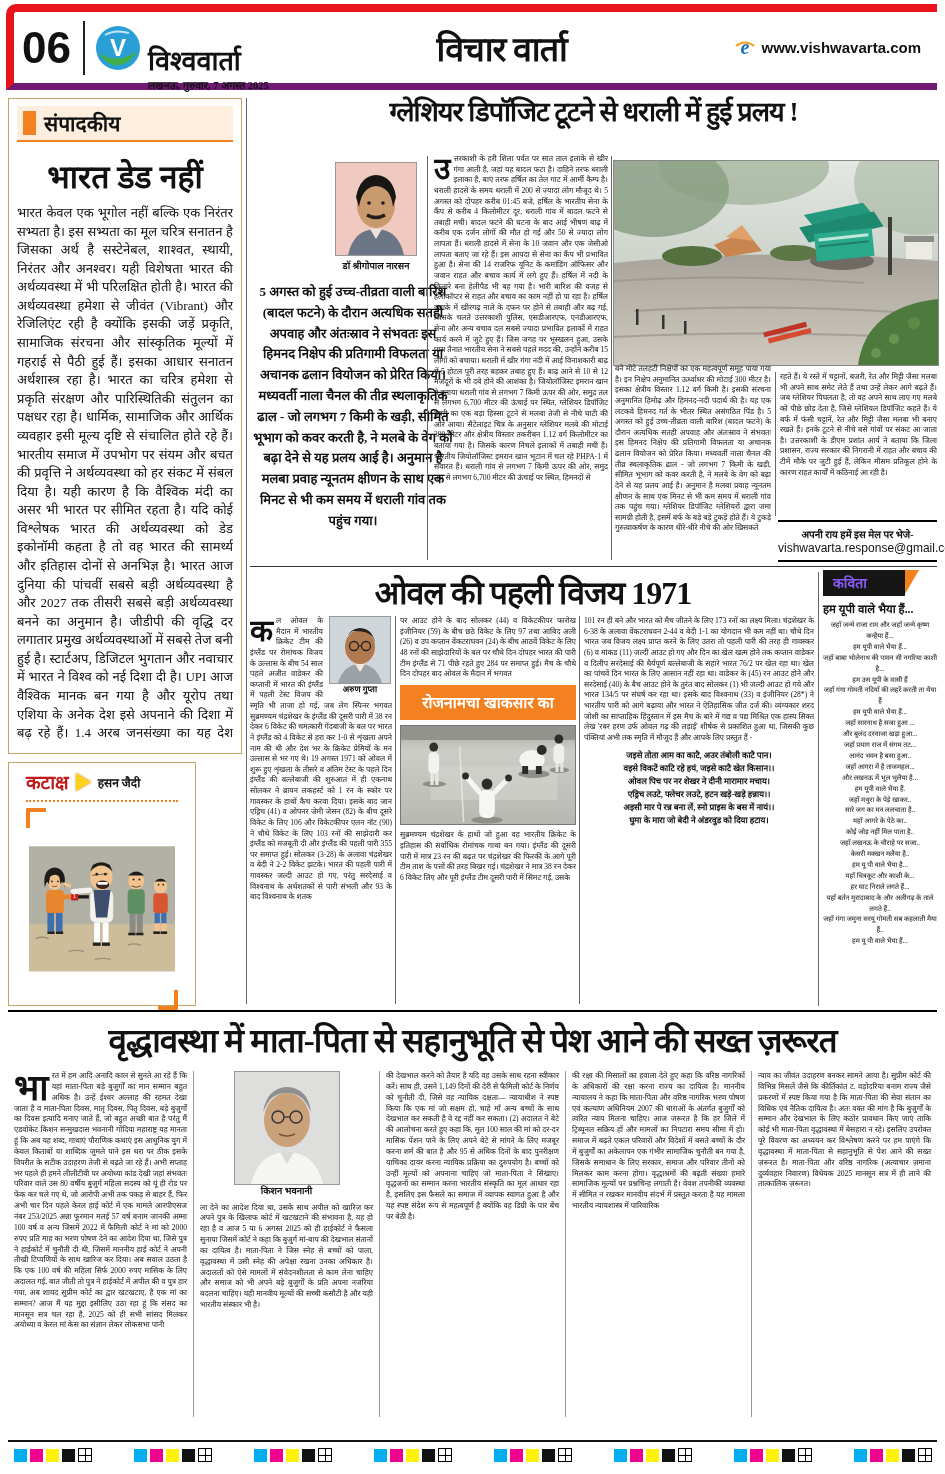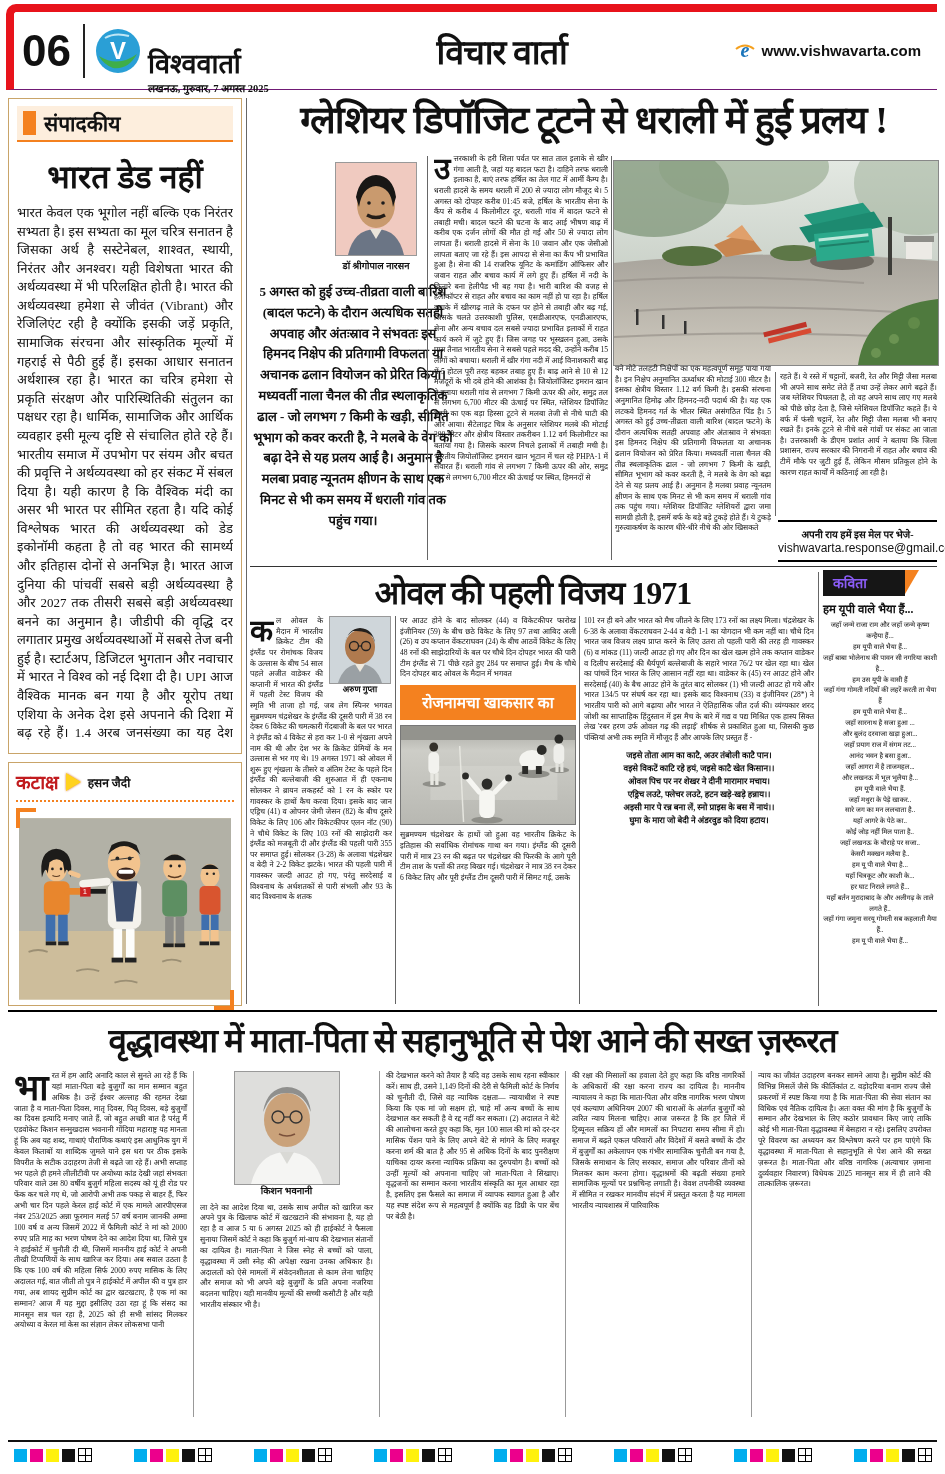--- a/index.html
+++ b/index.html
@@ -1,20 +1,20 @@
 <!DOCTYPE html>
 <html><head>
 <meta charset="utf-8">
 <style>
   html,body{margin:0;padding:0;background:#fff;}
   .page{position:relative;width:945px;height:1474px;background:#fff;overflow:hidden;
         font-family:"Liberation Serif","DejaVu Serif",serif;color:#111;}
   
   .header{position:absolute;left:6px;top:4px;width:931px;height:86px;box-sizing:border-box;
-          border-top:8px solid #e8131b;border-left:8px solid #e8131b;border-bottom:1px solid #701a75;
+          border-top:8px solid #e8131b;border-left:8px solid #e8131b;border-bottom:7px solid #701a75;
           border-top-left-radius:10px;display:flex;align-items:center;background:#fff;}
   .pagenum{font-size:44px;font-weight:bold;padding:0 12px 0 8px;font-family:"Liberation Sans",sans-serif;}
   .hdr-div{width:2px;height:54px;background:#222;margin-right:10px;}
   .logo-wrap{display:flex;align-items:center;gap:7px;}
   .logo-txt{display:flex;flex-direction:column;margin-top:44px;}
   .masthead{font-size:27px;font-weight:bold;line-height:1.05;}
   .dateline{font-size:10.5px;font-weight:bold;margin-top:3px;}
   .center-title{flex:1;text-align:center;font-size:34px;font-weight:bold;letter-spacing:-1px;}
   .site{display:flex;align-items:center;gap:5px;padding-right:16px;font-size:15px;font-weight:bold;
         font-family:"Liberation Sans",sans-serif;}
@@ -23,35 +23,35 @@
   .hr{position:absolute;height:1px;background:#333;}
   
   .editorial{position:absolute;left:8px;top:98px;width:234px;height:656px;box-sizing:border-box;
              border:1px solid #c9a469;padding:7px 8px;}
   .ed-head{display:flex;align-items:center;gap:8px;background:#fdeedd;padding:3px 6px;border-bottom:2px solid #f4811f;}
   .ed-sq{width:13px;height:24px;background:#f4811f;}
   .ed-label{font-size:21px;font-weight:bold;}
   .ed-title{text-align:center;font-size:32px;font-weight:bold;margin:12px 0 7px;}
   .ed-body{font-size:13px;text-align:justify;line-height:1.43;height:540px;overflow:hidden;}
   
-  .kataksh{position:absolute;left:8px;top:762px;width:234px;height:244px;box-sizing:border-box;
-           border:1px solid #c9a469;padding:6px 7px;}
+  .kataksh{position:absolute;left:8px;top:762px;width:188px;height:244px;box-sizing:border-box;
+           border:1px solid #c9a469;padding:6px 17px;}
   .kat-head{display:flex;align-items:center;gap:7px;padding-bottom:5px;border-bottom:2px dotted #f4811f;}
   .kat-label{color:#c11b1e;font-weight:bold;font-size:19px;}
   .kat-arrow{width:0;height:0;border-left:15px solid #ffd21e;border-top:9px solid transparent;
              border-bottom:9px solid transparent;filter:drop-shadow(0 0 1px #d2691e);}
   .kat-author{font-size:12px;font-weight:bold;}
   .cartoon{position:relative;height:196px;margin-top:6px;padding:3px;}
   .cartoon svg{display:block;width:100%;height:100%;}
   .corner{position:absolute;width:16px;height:16px;}
   .corner.tl{left:0;top:0;border-left:4px solid #f4811f;border-top:4px solid #f4811f;}
   .corner.br{right:0;bottom:0;border-right:4px solid #f4811f;border-bottom:4px solid #f4811f;}
   
   .main-art{position:absolute;left:250px;top:96px;width:687px;height:470px;}
-  .headline-main{position:absolute;left:0;top:-4px;width:100%;text-align:center;font-size:38px;
+  .headline-main{position:absolute;left:0;top:-4px;width:100%;text-align:center;font-size:27px;
                  font-weight:bold;letter-spacing:-1px;}
   .author-box{position:absolute;left:62px;top:66px;width:128px;text-align:center;}
   .author-box svg{display:block;margin:0 auto;border:1px solid #999;}
   .aname{font-size:9.5px;font-weight:bold;margin-top:3px;}
   .intro{position:absolute;left:2px;top:186px;width:202px;font-size:13px;font-weight:bold;
          text-align:center;line-height:1.6;}
   .mcol{font-size:7.6px;text-align:justify;line-height:1.4;overflow:hidden;position:absolute;}
   .mcol2{left:184px;top:58px;width:174px;height:406px;}
   .mcol3{left:365px;top:268px;width:156px;height:188px;}
   .mcol4{left:530px;top:276px;width:157px;height:142px;}

